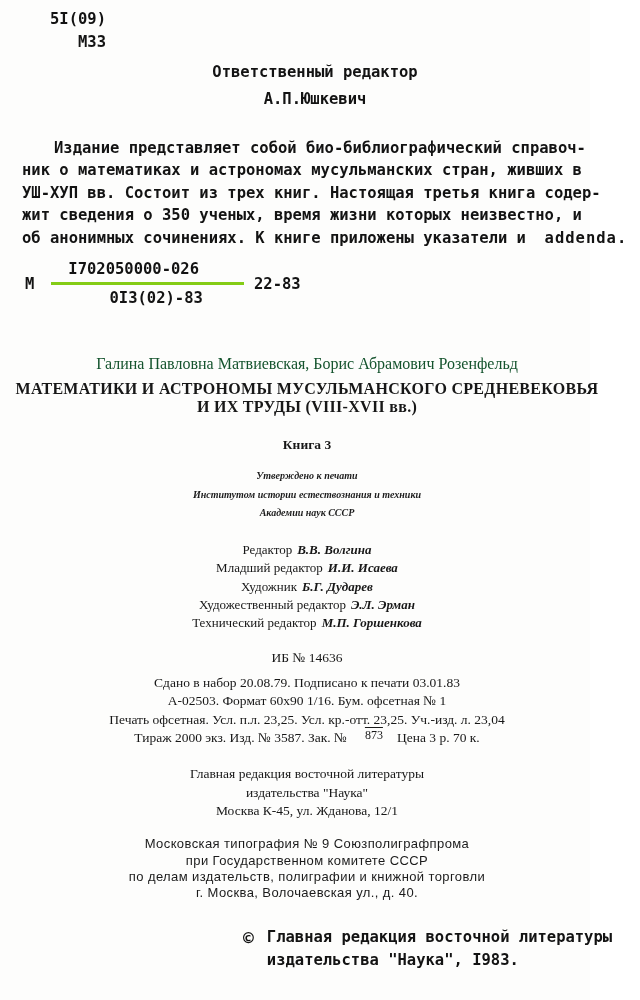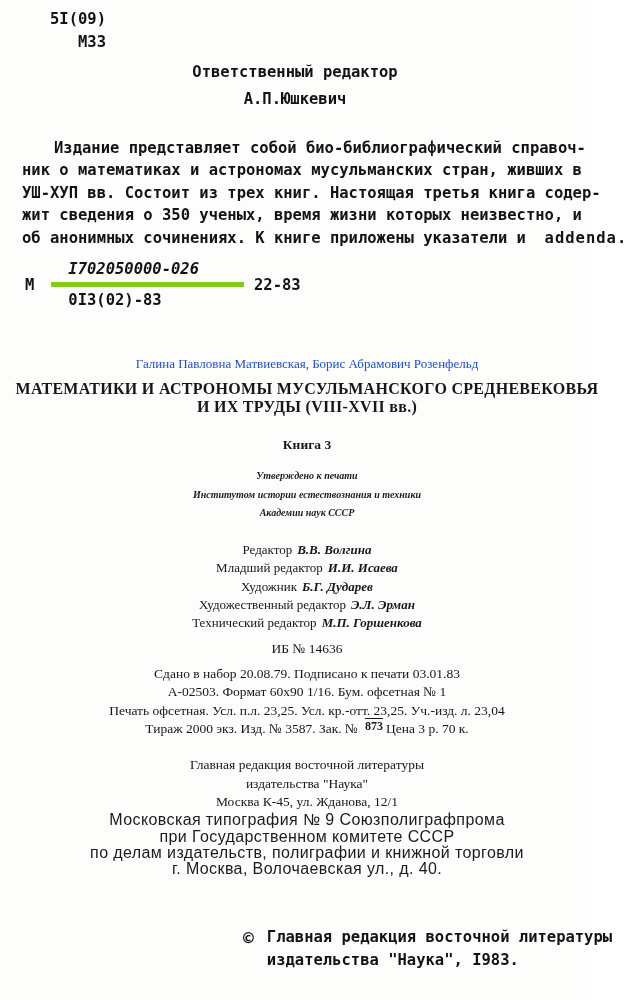--- a/index.html
+++ b/index.html
@@ -15,51 +15,51 @@
   
   .tw{
     font-family:"DejaVu Sans Mono",monospace;
     font-weight:700;
     color:#131313;
   }
 
   #udc{position:absolute;left:50px;top:8px;font-size:15.5px;line-height:23px;}
   #udc .sign{padding-left:12px;text-align:right;}
 
-  #resp{position:absolute;left:0;top:63px;width:590px;text-align:center;font-size:15.5px;}
+  #resp{position:absolute;left:0;top:63px;width:590px;text-align:center;font-size:15.5px;padding-left:20px;}
   #resp .name{margin-top:9px;}
 
   #abstract{position:absolute;left:22px;top:139px;width:606px;font-size:15.5px;}
   #abstract .line{height:22.4px;white-space:nowrap;}
   #abstract .line.first{padding-left:32px;}
   #abstract .latin{letter-spacing:1px;}
 
   #catalog{position:absolute;left:25px;top:260px;display:flex;align-items:center;font-size:15.5px;}
   #catalog .letter{margin-right:17px;}
   #catalog .frac{display:inline-block;text-align:left;}
-  #catalog .num{display:block;padding:0 45px 4px 17px;border-bottom:5px solid #84cc16;font-style:italic;}
-  #catalog .den{display:block;padding:4px 0 0 17px;}
+  #catalog .num{display:block;padding:0 45px 4px 17px;border-bottom:3px solid #84cc16;}
+  #catalog .den{display:block;padding:4px 0 0 17px;text-align:center;}
   #catalog .code{margin-left:10px;}
 
   
   #typeset{position:absolute;left:0;top:356px;width:614px;text-align:center;}
-  .authors{font-size:13px;line-height:15px;color:#1d4ed8;}
+  .authors{font-size:16px;line-height:15px;color:#14532d;}
   .title-line{font-size:16px;font-weight:700;line-height:18px;letter-spacing:.3px;margin-top:0;}
   .title-line.one{margin-top:9px;}
   .kniga{font-size:13.5px;font-weight:700;line-height:17px;margin-top:20px;}
   .approval{margin-top:14px;font-size:10px;font-weight:700;font-style:italic;line-height:18.6px;color:#1c1c1c;}
   .staff{margin-top:18px;font-size:13px;line-height:18.4px;}
   .staff .nm{font-style:italic;font-weight:700;margin-left:5px;}
-  .ib{margin-top:7px;font-size:13.5px;line-height:17px;}
+  .ib{margin-top:16px;font-size:13.5px;line-height:17px;}
   .production{margin-top:8px;font-size:13.5px;line-height:18.5px;}
-  .production .order{font-size:12px;position:relative;top:-3px;text-decoration:overline;margin:0 3px;font-weight:bold;}
+  .production .order{font-size:12px;position:relative;top:-3px;text-decoration:overline;margin:0 14px;}
   .production .sp{margin-right:4px;text-align:right;}
   .publisher{margin-top:17px;font-size:13.5px;line-height:18.8px;}
-  .printer{font-family:"Liberation Sans","DejaVu Sans",sans-serif;
-           font-size:16px;line-height:16.3px;letter-spacing:.4px;color:#1b1b1b;}
+  .printer{margin-top:15px;font-family:"Liberation Sans","DejaVu Sans",sans-serif;
+           font-size:13px;line-height:16.3px;letter-spacing:.4px;color:#1b1b1b;}
 
   #copyright{position:absolute;left:243px;top:926px;display:flex;align-items:flex-start;font-size:15.5px;}
   #copyright .c-symbol{font-size:18px;margin-right:13px;line-height:23px;}
   #copyright .c-text div{line-height:23px;white-space:nowrap;}
 </style>
 </head>
 <body>
 
 <div class="page">
 

